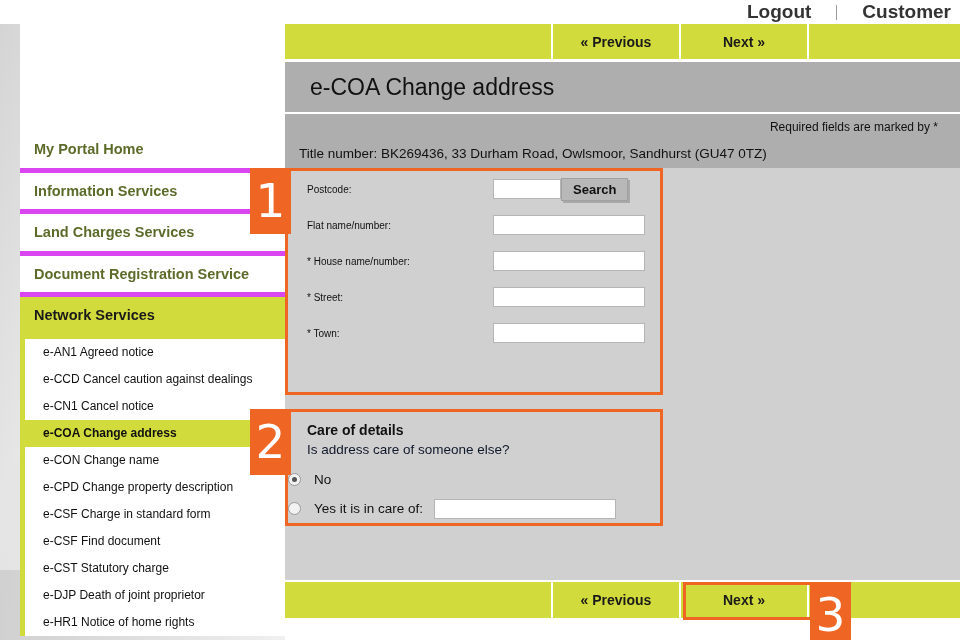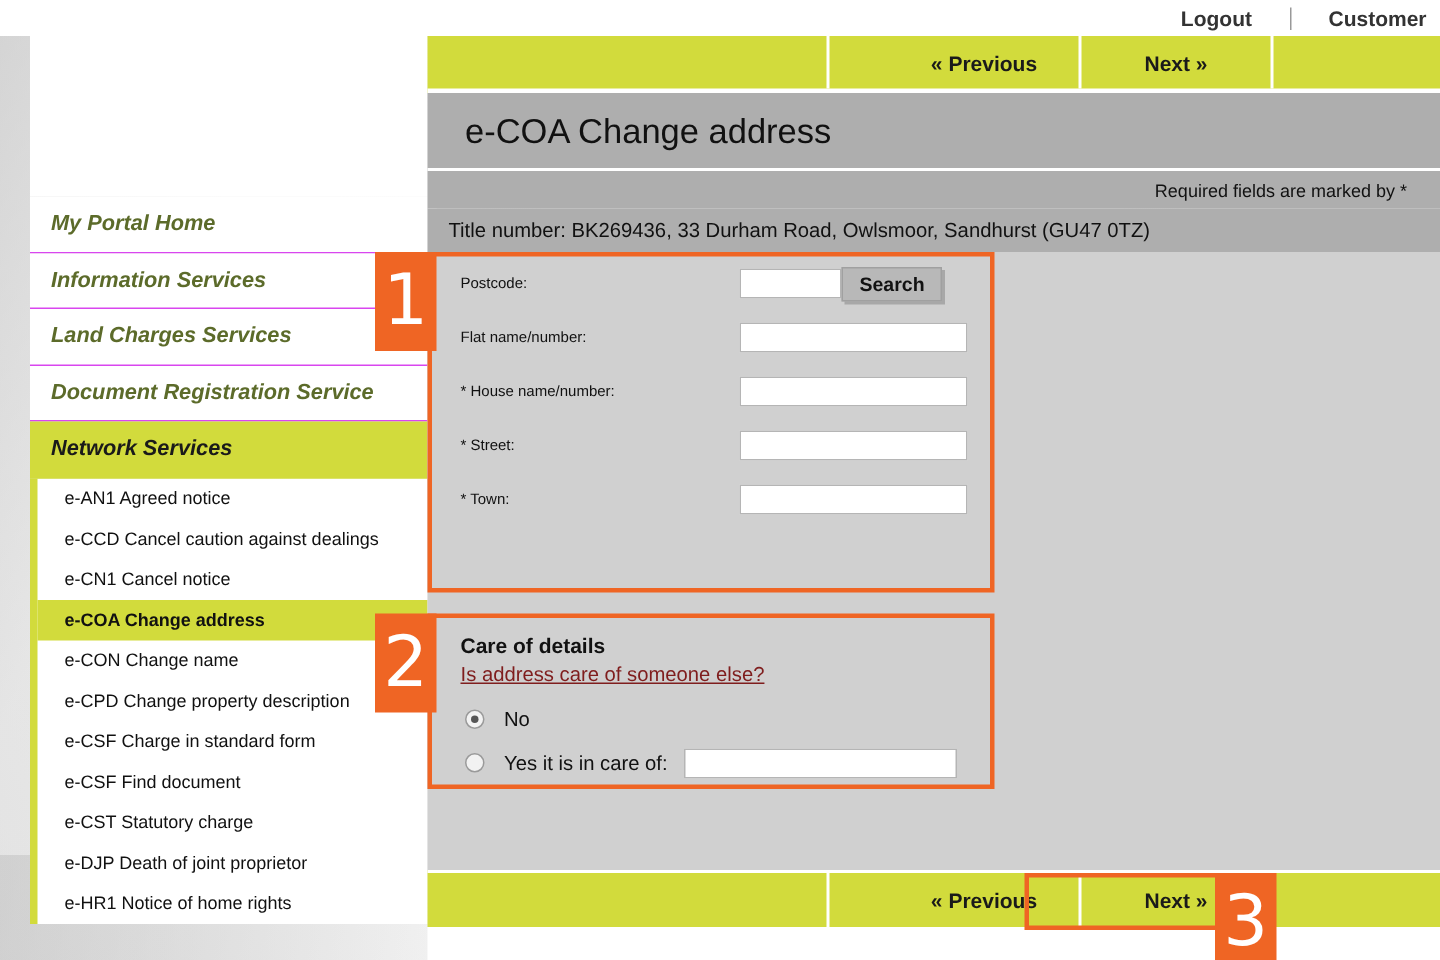--- a/index.html
+++ b/index.html
@@ -33,41 +33,40 @@
   }
 
   
   .topbar {
     position: absolute; left: 0; top: 0; width: 960px; height: 24px;
     background: #ffffff;
     display: flex; align-items: center; justify-content: flex-end;
     padding-right: 0;
   }
   .topbar-links {
-    display: flex; align-items: center; font-size: 14px; font-weight: bold;
+    display: flex; align-items: center; font-size: 19px; font-weight: bold;
     color: #333; gap: 16px;
   }
   .topbar-links a {
     color: #333; text-decoration: none; padding: 0 9px; white-space: nowrap;
   }
   .topbar-sep { width: 1px; height: 15px; background: #999; }
 
   
   .sidebar {
     position: absolute; left: 20px; top: 131px; width: 265px;
   }
   .nav-main { list-style: none; }
   .nav-main li {
     position: relative;
     background: #ffffff;
-    border-bottom: 1px solid #d946ef;
+    border-bottom: 5px solid #d946ef;
     padding: 9px 12px 9px 14px;
     font-size: 14.5px; font-weight: bold; color: #5c6b2a;
     line-height: 1.28;
-    font-style: italic;
   }
   .nav-main li::after {
     content: ""; position: absolute; right: -14px; top: 0; bottom: 1px;
     width: 14px;
     background: #ffffff;
     clip-path: polygon(0 0, 100% 50%, 0 100%);
   }
   .nav-main li.active {
     background: #d2db3c; color: #1a1a1a; border-bottom-color: #d2db3c;
   }
@@ -91,21 +90,21 @@
   .navbar {
     display: flex; height: 38px; background: #d2db3c;
     border-bottom: 3px solid #ffffff;
   }
   .navbar .spacer { flex: 0 0 268px; border-right: 2px solid #ffffff; }
   .navbar .btn {
     display: flex; align-items: center; justify-content: center;
     font-size: 14px; font-weight: bold; color: #1a1a1a;
     border-right: 2px solid #ffffff; cursor: pointer; white-space: nowrap;
   }
-  .navbar .btn-prev { flex: 0 0 128px; margin-left: 40px; }
+  .navbar .btn-prev { flex: 0 0 128px; }
   .navbar .btn-next { flex: 0 0 128px; }
   .navbar .tail { flex: 1 1 auto; }
 
   .page-title-bar {
     height: 52px; background: #aeaeae;
     display: flex; align-items: center; padding-left: 25px;
     border-bottom: 2px solid #ffffff;
   }
   .page-title-bar h1 { font-size: 23px; font-weight: normal; color: #111; }
 
@@ -148,23 +147,23 @@
   .field.postcode { width: 68px; }
   .field.wide { width: 152px; }
   .search-btn {
     background: #b8b8b8;
     border: 1px solid #a0a0a0;
     box-shadow: 2px 2px 0 rgba(120,120,120,.45);
     font-size: 13px; font-weight: bold; color: #111;
     padding: 3px 11px; cursor: pointer;
   }
 
-  .question { font-size: 13.5px; color: #7f1d1d; padding: 0 0 8px 19px; text-decoration: underline; }
+  .question { font-size: 13.5px; color: #0f172a; padding: 0 0 8px 19px; }
   .radio-row {
-    display: flex; align-items: center; padding-left: 22px; height: 29px;
+    display: flex; align-items: center; height: 29px;
   }
   .radio {
     width: 13px; height: 13px; border-radius: 50%;
     background: #f2f2f2; border: 1px solid #9a9a9a;
     position: relative; flex: 0 0 auto;
   }
   .radio.checked::after {
     content: ""; position: absolute; left: 3px; top: 3px;
     width: 5px; height: 5px; border-radius: 50%; background: #555;
   }

